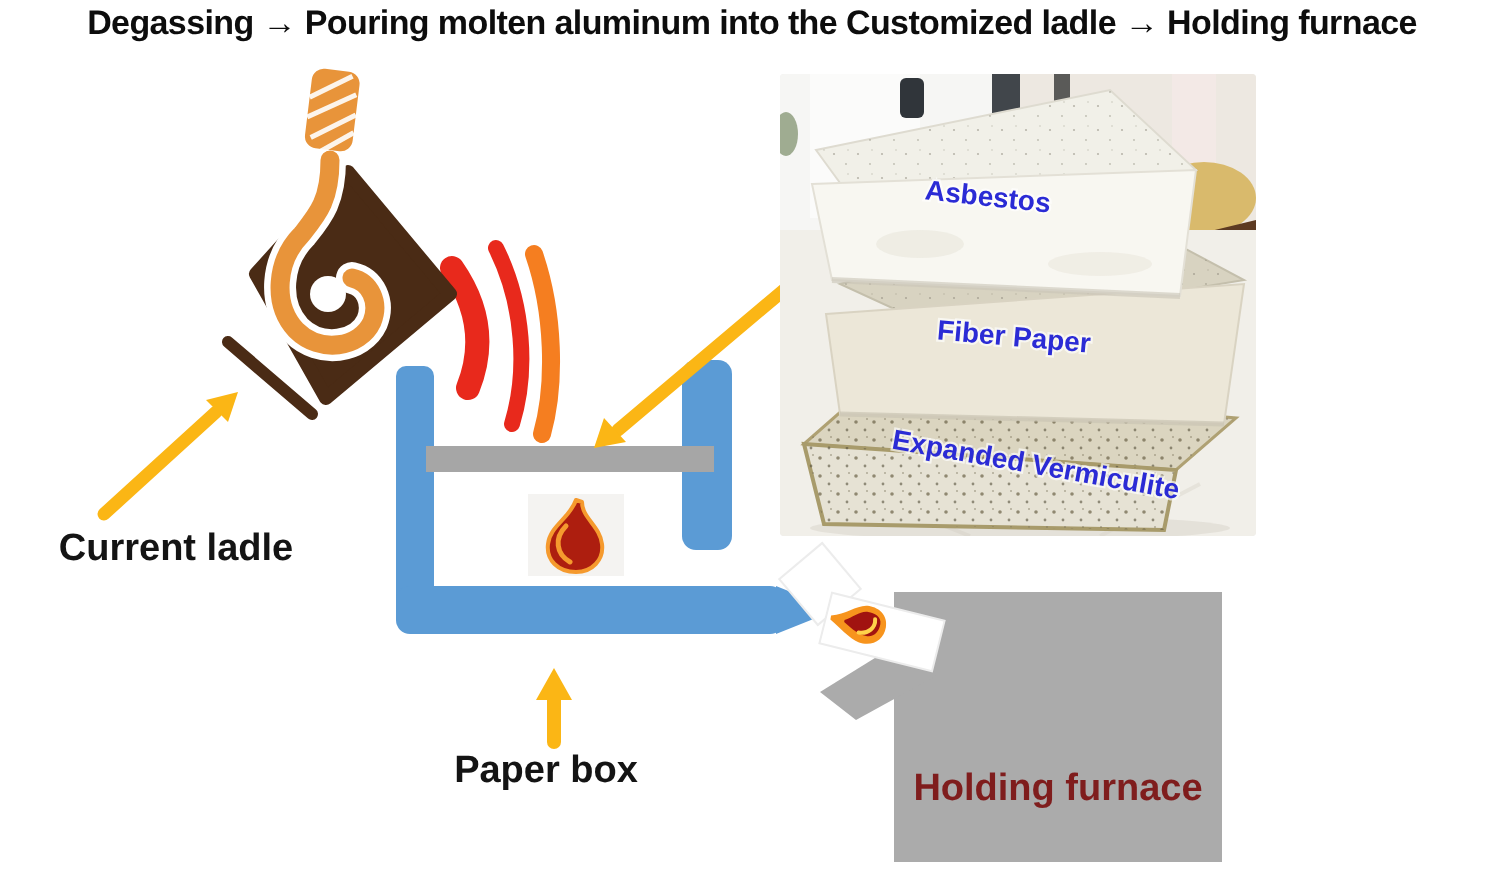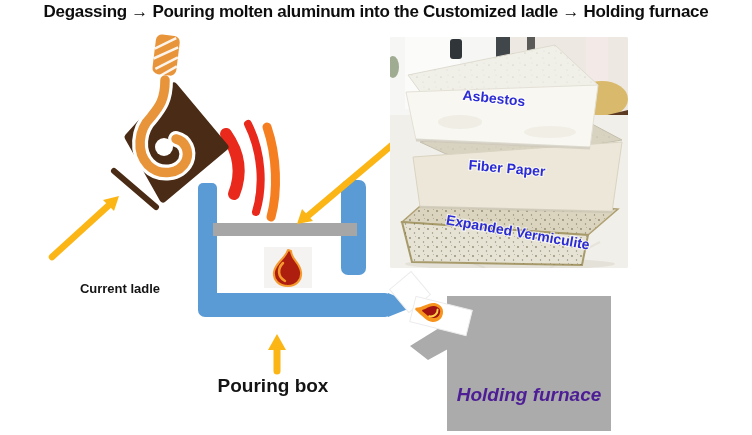--- a/index.html
+++ b/index.html
@@ -6,21 +6,21 @@
   .stage{
     position:relative;width:752px;height:435px;background:#ffffff;overflow:hidden;
     font-family:"Liberation Sans",sans-serif;
   }
   .stage svg{position:absolute;left:0;top:0;}
   .title{
     position:absolute;top:2px;left:0;width:752px;text-align:center;
     font-weight:bold;font-size:17px;letter-spacing:-0.3px;color:#0d0d0d;white-space:nowrap;
   }
   .lbl{position:absolute;font-weight:bold;color:#141414;text-align:center;}
-  .ladle-lbl{left:0;top:276px;width:176px;font-size:13px;line-height:25px;padding-left:32px;}
+  .ladle-lbl{left:0;top:262px;width:176px;font-size:19px;line-height:25px;}
   .filter-lbl{left:198px;top:375px;width:150px;font-size:19px;}
   .furnace-lbl{left:447px;top:384px;width:164px;font-size:19px;}
   .photo-label{font-weight:bold;font-size:14px;paint-order:stroke;stroke:#ffffff;stroke-width:2.2px;stroke-opacity:.65;}
 </style>
 </head>
 <body>
 
 <div class="stage">
 
   <svg width="752" height="435" viewBox="0 0 752 435">
@@ -158,17 +158,17 @@
       <text class="photo-label" x="128" y="200" text-anchor="middle" transform="rotate(10 128 195)" fill="#2B2BD5">Expanded Vermiculite</text>
     </g>
   </svg>
 
   <div class="title">Degassing → Pouring molten aluminum into the Customized ladle → Holding furnace</div>
 
   <div class="lbl ladle-lbl">
     <div>Current ladle</div>
   </div>
 
-  <div class="lbl filter-lbl">Pouring box</div>
+  <div class="lbl filter-lbl">Paper box</div>
 
-  <div class="lbl furnace-lbl" style="color: #4c1d95; font-style: italic;">Holding furnace</div>
+  <div class="lbl furnace-lbl" style="color: #7f1d1d;">Holding furnace</div>
 
 </div>
 
 </body></html>

